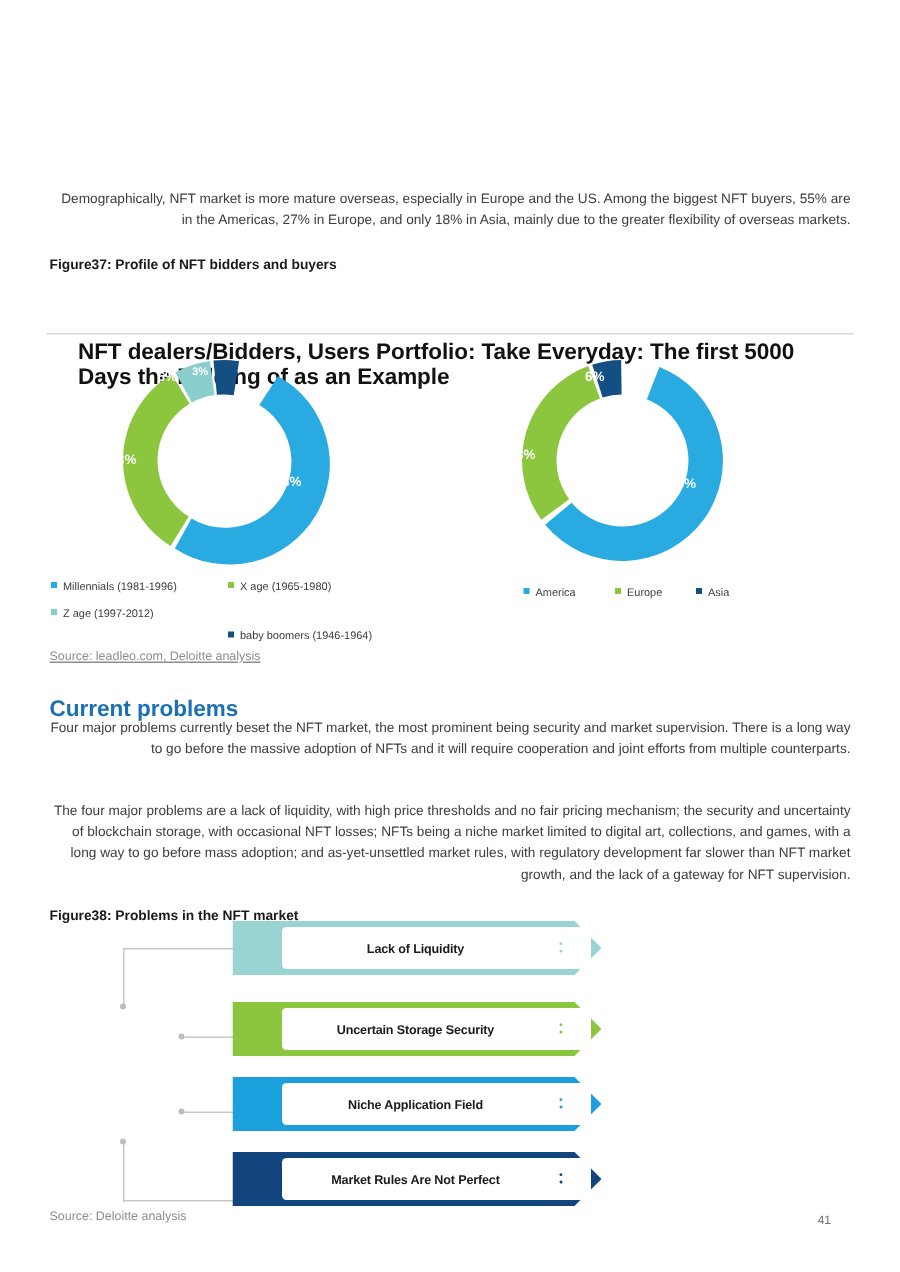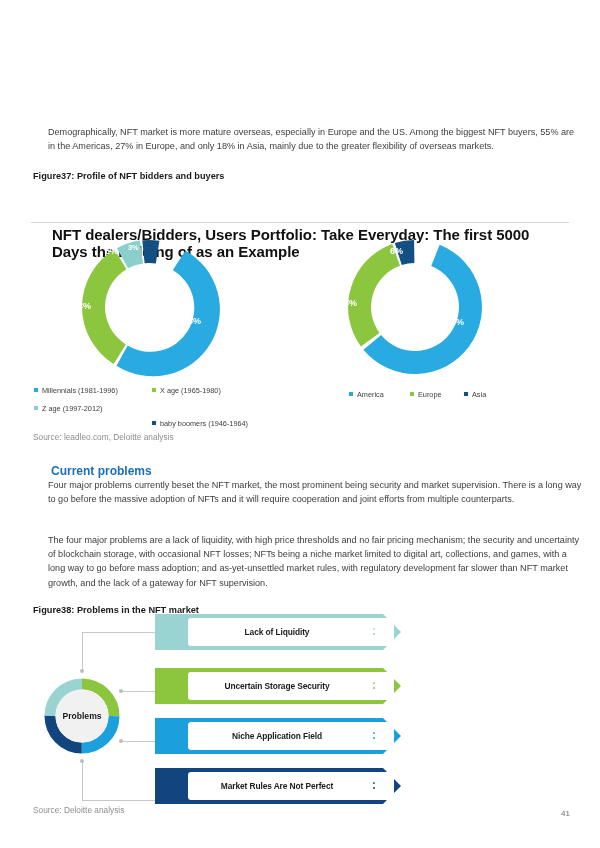--- a/index.html
+++ b/index.html
@@ -15,33 +15,33 @@
     position:absolute;top:29px;right:28px;
     font-size:7.6px;color:#3c3c3c;letter-spacing:.1px;white-space:nowrap;
   }
   .doc-header b{font-weight:bold;}
   .doc-header .sep{color:#7a7a7a;font-weight:normal;}
   .doc-header .dept{font-weight:normal;color:#4a4a4a;}
 
   
   .para{
     position:absolute;left:33px;width:534px;
-    font-size:9.1px;line-height:14.2px;color:#3d3d3d;text-align:left;margin-left:15px;
+    font-size:9.1px;line-height:14.2px;color:#3d3d3d;text-align:right;
   }
   .fig-cap{
     position:absolute;left:33px;font-size:9.2px;font-weight:bold;color:#1a1a1a;
   }
   .src{
     position:absolute;left:33px;font-size:8.3px;color:#8e8e8e;
   }
   .sec-head{
-    position:absolute;left:51px;font-size:12px;font-weight:bold;color:#1a6fb5;
+    position:absolute;left:33px;font-size:15px;font-weight:bold;color:#1a6fb5;
   }
   .pageno{
-    position:absolute;right:30px;bottom:30px;font-size:8px;color:#6f6f6f;
+    position:absolute;right:46px;bottom:30px;font-size:8px;color:#6f6f6f;
   }
 
   
   .chart-title{
     position:absolute;left:52px;top:202px;width:500px;
     font-size:15px;font-weight:bold;color:#111;letter-spacing:-.05px;margin-top:24px;
   }
   .chart-rule{
     position:absolute;left:31px;top:222px;width:538px;height:1px;background:#d8d8d8;
   }
@@ -155,21 +155,21 @@
       <span class="sw" style="background:#29AAE1;"></span><span>America</span>
     </div>
     <div class="item" style="left:61px;top:0;">
       <span class="sw" style="background:#8CC63E;"></span><span>Europe</span>
     </div>
     <div class="item" style="left:115px;top:0;">
       <span class="sw" style="background:#134F82;"></span><span>Asia</span>
     </div>
   </div>
 
-  <div class="src" style="top:432px;">Source: leadleo.com, Deloitte analysis</div>
+  <div class="src" style="top:432px;text-decoration:underline;">Source: leadleo.com, Deloitte analysis</div>
 
   <div class="sec-head" style="top:464px;">Current problems</div>
   <div class="para" style="top:478px;">Four major problems currently beset the NFT market, the most prominent being security and market supervision. There is a long way to go before the massive adoption of NFTs and it will require cooperation and joint efforts from multiple counterparts.</div>
   <div class="para" style="top:533px;">The four major problems are a lack of liquidity, with high price thresholds and no fair pricing mechanism; the security and uncertainty of blockchain storage, with occasional NFT losses; NFTs being a niche market limited to digital art, collections, and games, with a long way to go before mass adoption; and as-yet-unsettled market rules, with regulatory development far slower than NFT market growth, and the lack of a gateway for NFT supervision.</div>
 
   <div class="fig-cap" style="top:605px;">Figure38: Problems in the NFT market</div>
 
   <div class="fig38">
 
     <div class="conn" style="left:49px;top:7px;width:75px;height:1px;"></div>
@@ -179,30 +179,20 @@
     <div class="conn" style="left:90px;top:66px;width:34px;height:1px;"></div>
     <div class="conn-dot" style="left:86px;top:64px;"></div>
 
     <div class="conn" style="left:90px;top:116px;width:34px;height:1px;"></div>
     <div class="conn-dot" style="left:86px;top:114px;"></div>
 
     <div class="conn" style="left:49px;top:175px;width:75px;height:1px;"></div>
     <div class="conn" style="left:49px;top:137px;width:1px;height:39px;"></div>
     <div class="conn-dot" style="left:47px;top:134px;"></div>
 
-    <div class="prob-circle">
-      <svg width="78" height="78" viewBox="0 0 78 78">
-        <circle cx="39" cy="39" r="32" fill="none" stroke="#8CC63E" stroke-width="11" stroke-dasharray="50.3 150.9" transform="rotate(-90 39 39)"></circle>
-        <circle cx="39" cy="39" r="32" fill="none" stroke="#1BA0DD" stroke-width="11" stroke-dasharray="50.3 150.9" stroke-dashoffset="-50.3" transform="rotate(-90 39 39)"></circle>
-        <circle cx="39" cy="39" r="32" fill="none" stroke="#12457E" stroke-width="11" stroke-dasharray="50.3 150.9" stroke-dashoffset="-100.6" transform="rotate(-90 39 39)"></circle>
-        <circle cx="39" cy="39" r="32" fill="none" stroke="#9AD4D2" stroke-width="11" stroke-dasharray="50.3 150.9" stroke-dashoffset="-150.9" transform="rotate(-90 39 39)"></circle>
-        <circle cx="39" cy="39" r="26.5" fill="#f1f1f1"></circle>
-      </svg>
-      <div class="prob-label">Problems</div>
-    </div>
 
     <div class="arrow-row" style="top:-11px;">
       <svg class="arrow-shape" viewBox="0 0 246 36">
         <path d="M 0 0 L 228 0 L 246 18 L 228 36 L 0 36 Z" fill="#9AD4D2"></path>
       </svg>
       <div class="arrow-inner">
         <span class="arrow-text">Lack of Liquidity</span>
       </div>
       <div class="dots">
         <i style="background:#9AD4D2;"></i>

